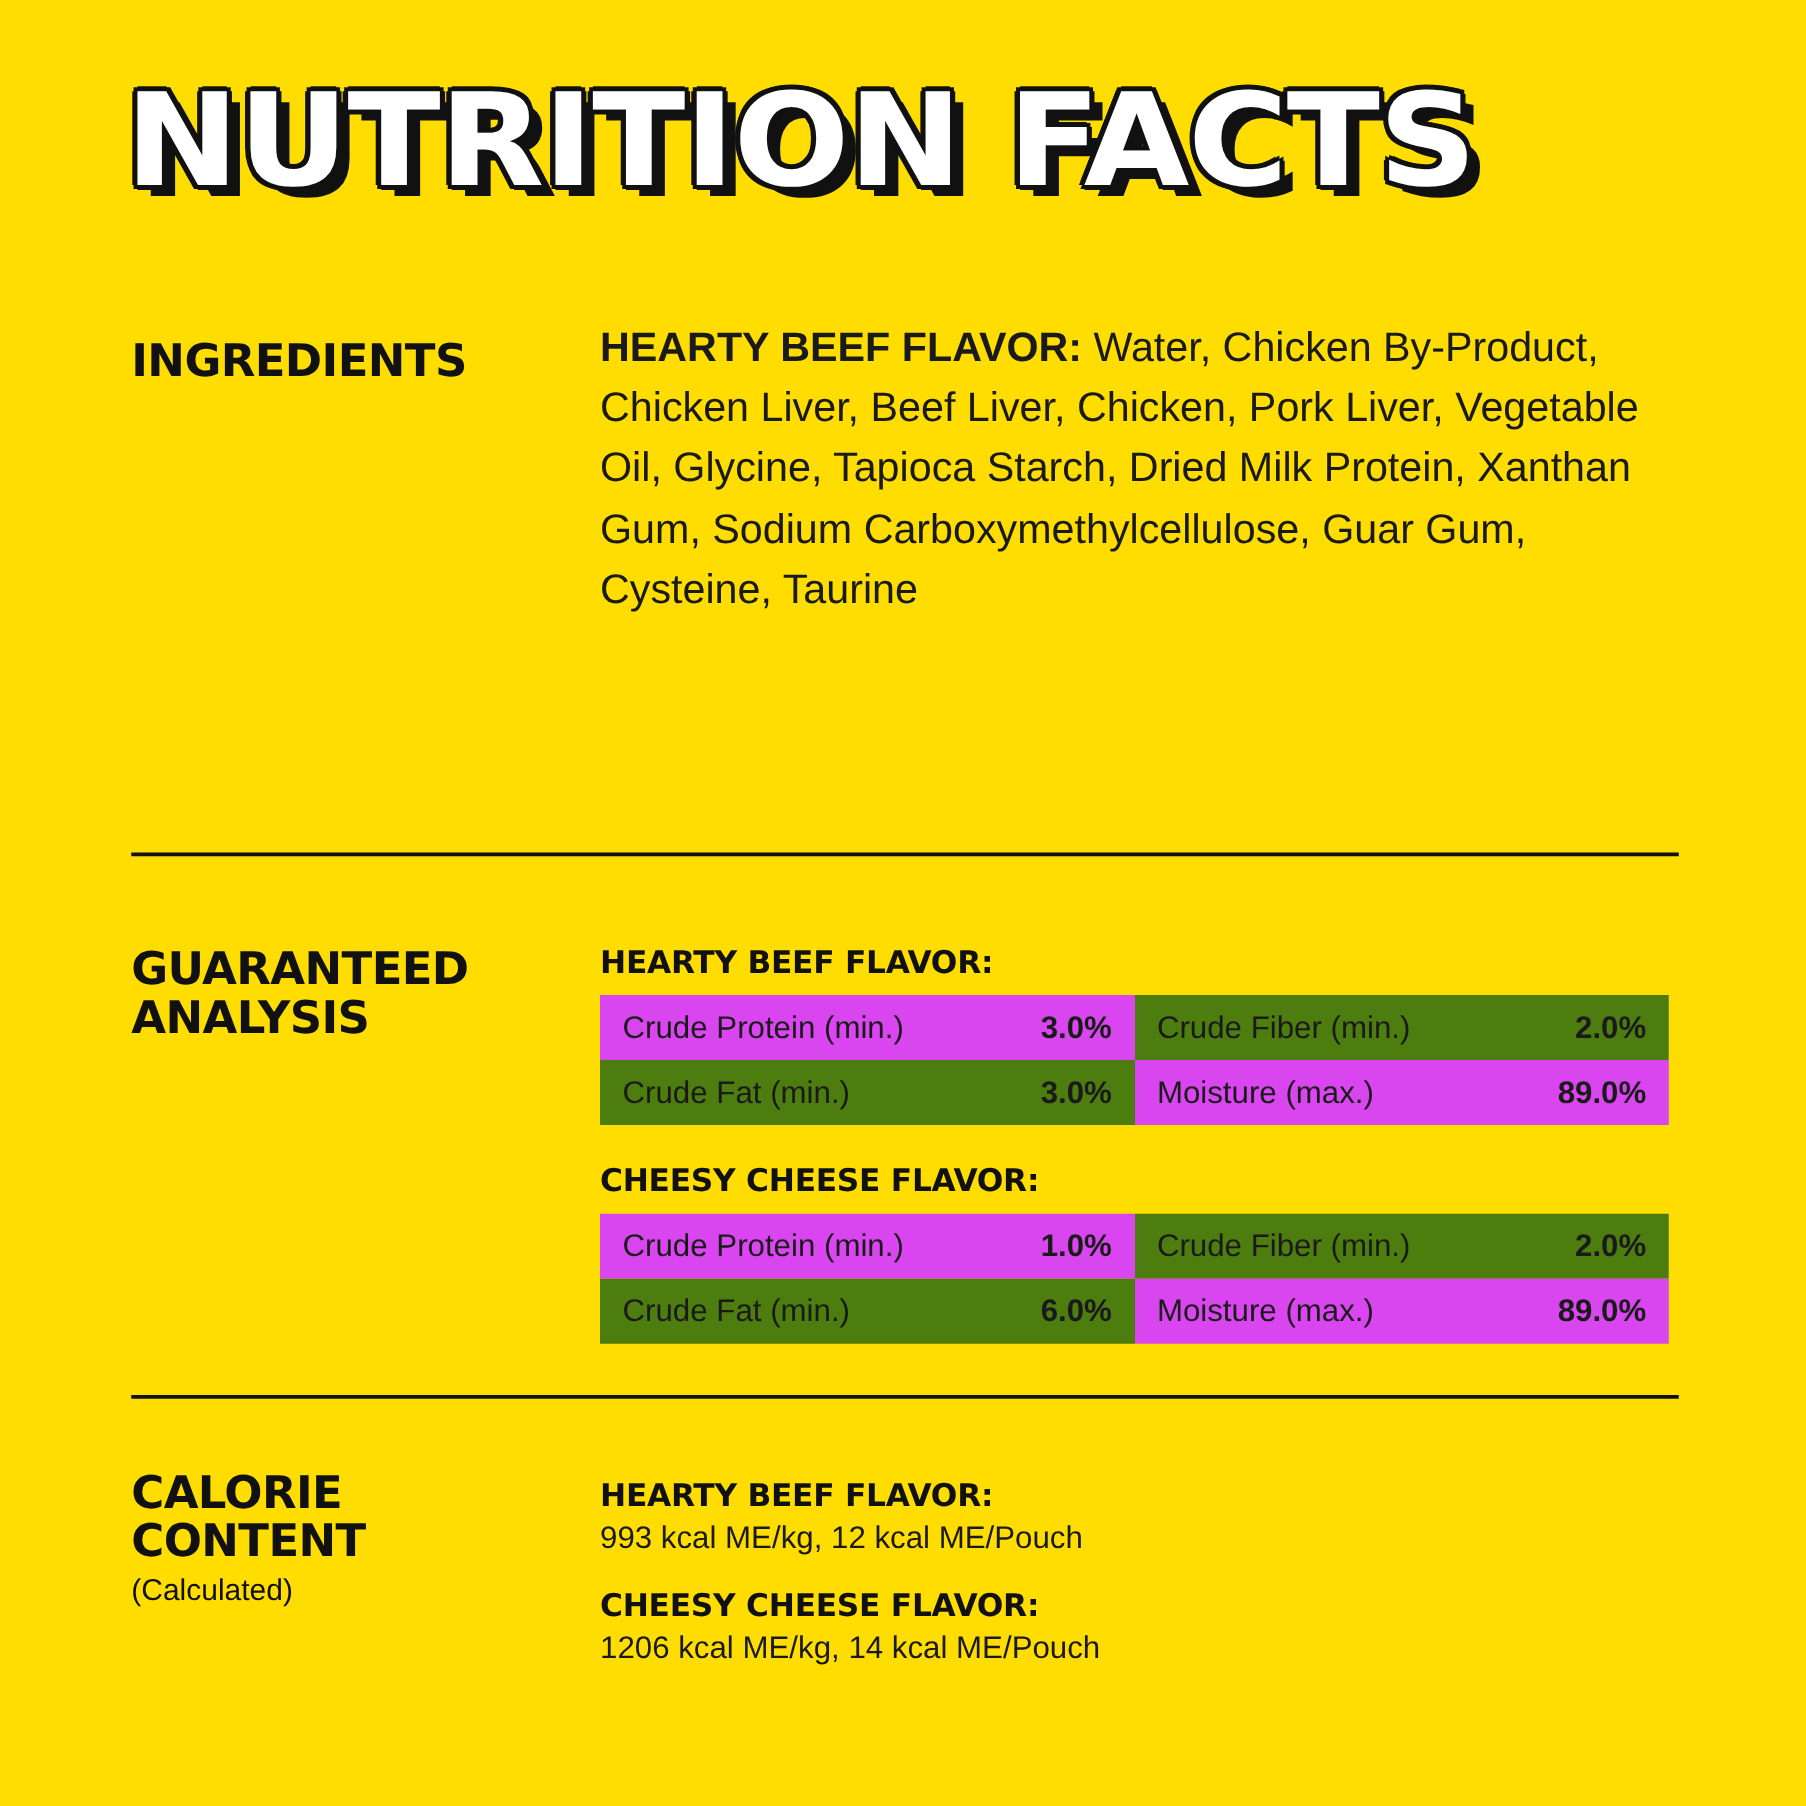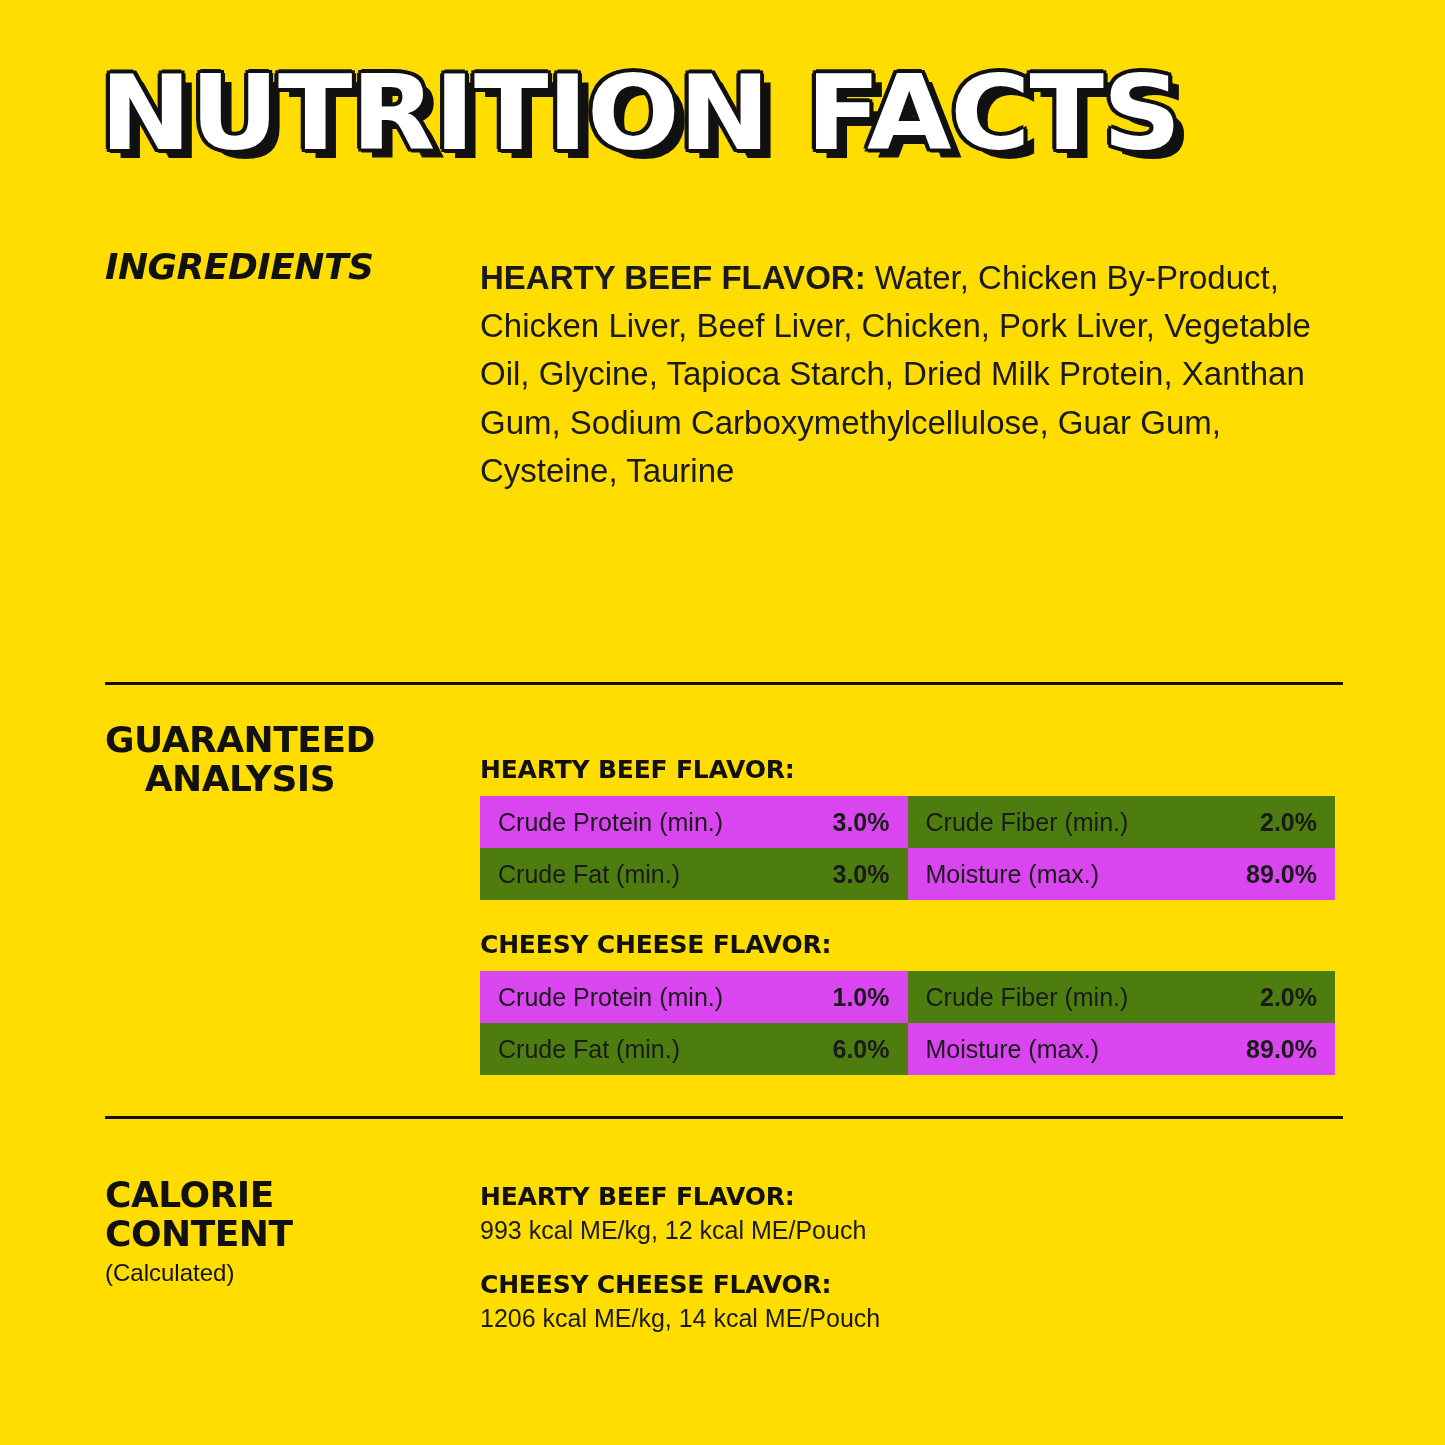--- a/index.html
+++ b/index.html
@@ -147,31 +147,31 @@
 </head>
 <body>
 
 <div class="page">
 
   <div class="title">
     <span class="w">NUTRITION</span>
     <span class="w">FACTS</span>
   </div>
 
-  <div class="section-label" style="top: 248px; font-style: italic;">INGREDIENTS</div>
+  <div class="section-label" style="top: 271px;">INGREDIENTS</div>
 
   <div class="body-col" style="top: 254px;">
     <p class="para">
       <span class="flavor-bold">HEARTY BEEF FLAVOR:</span><span> Water, Chicken By-Product, Chicken Liver, Beef Liver, Chicken, Pork Liver, Vegetable Oil, Glycine, Tapioca Starch, Dried Milk Protein, Xanthan Gum, Sodium Carboxymethylcellulose, Guar Gum, Cysteine, Taurine</span>
     </p>
   </div>
 
   <div class="divider" style="top: 682px;"></div>
 
-  <div class="section-label" style="top: 721px; text-align: center;">
+  <div class="section-label" style="top: 757px;">
     <div>GUARANTEED</div>
     <div>ANALYSIS</div>
   </div>
 
   <div class="body-col" style="top: 755px;">
 
     <div class="ga-heading">HEARTY BEEF FLAVOR:</div>
     <div class="ga-table">
       <div class="ga-cell bg-cream">
         <span class="n">Crude Protein (min.)</span>

